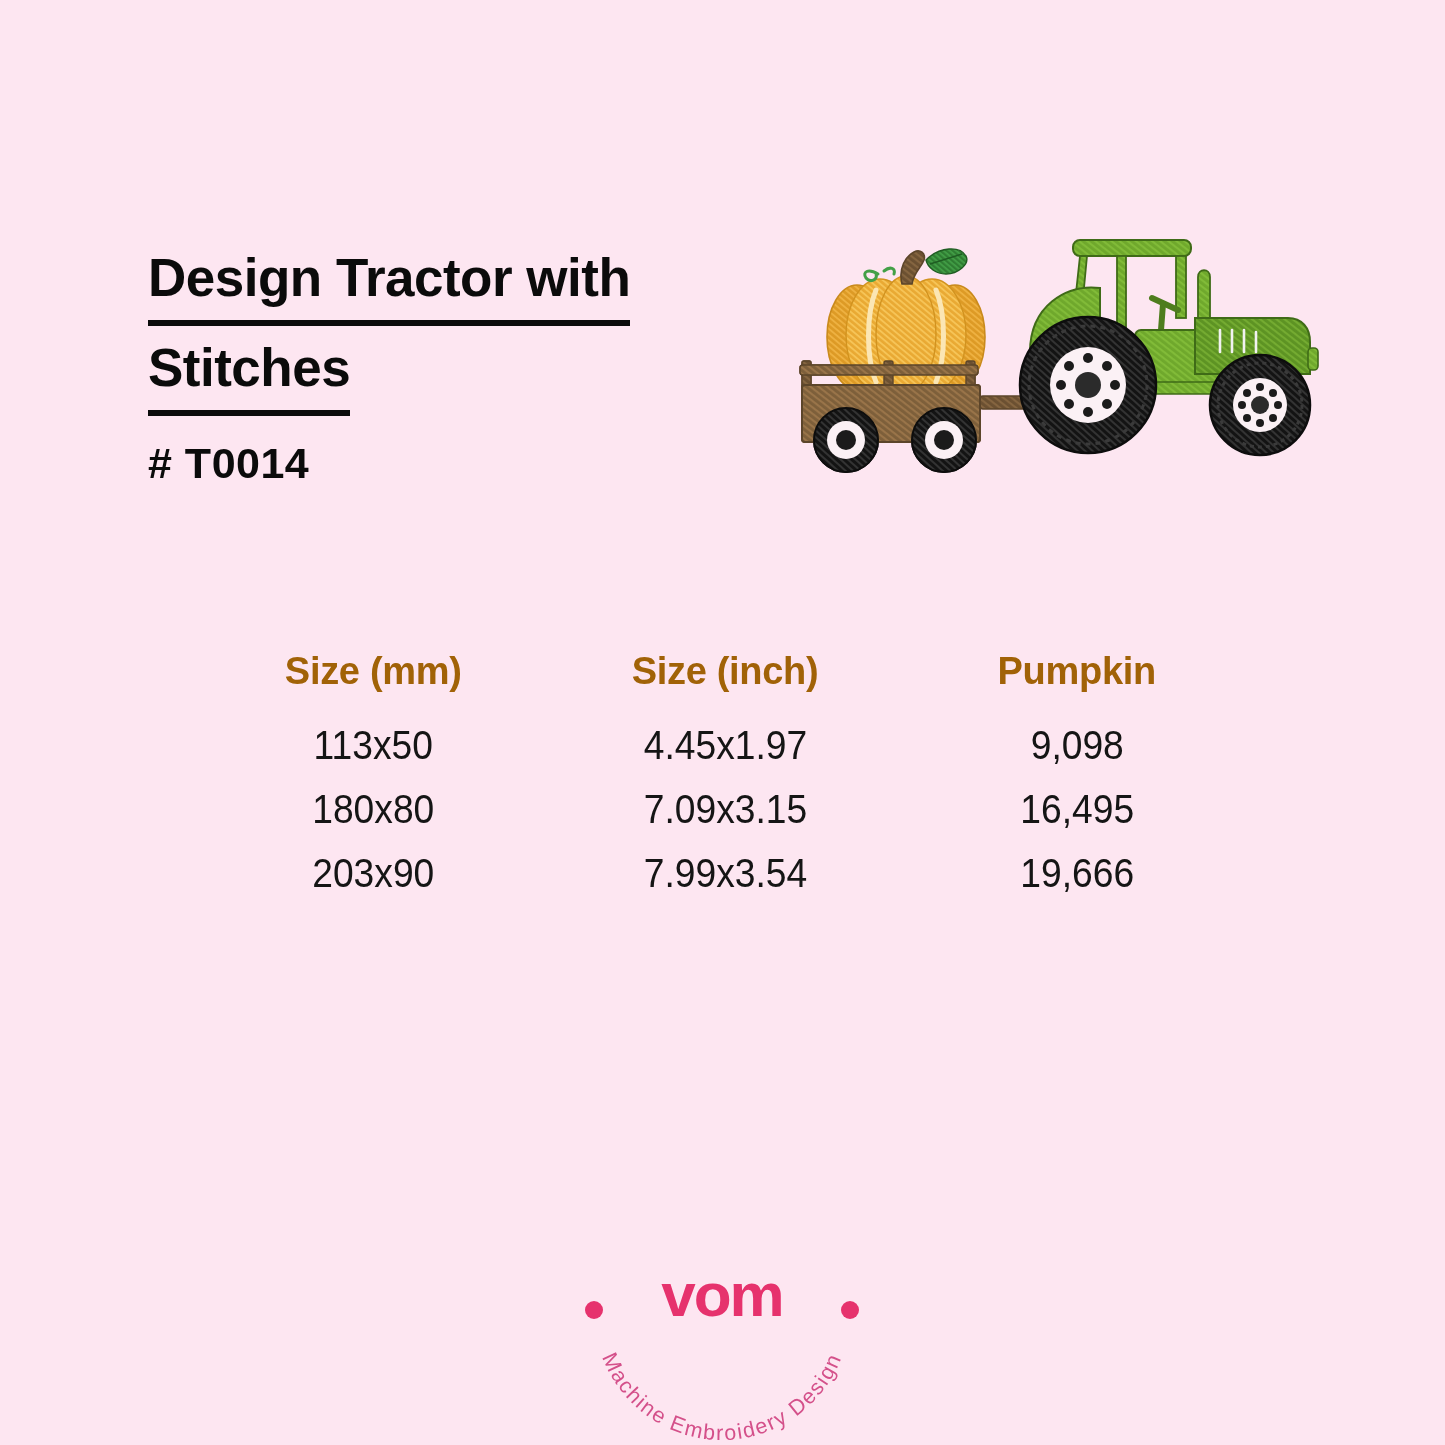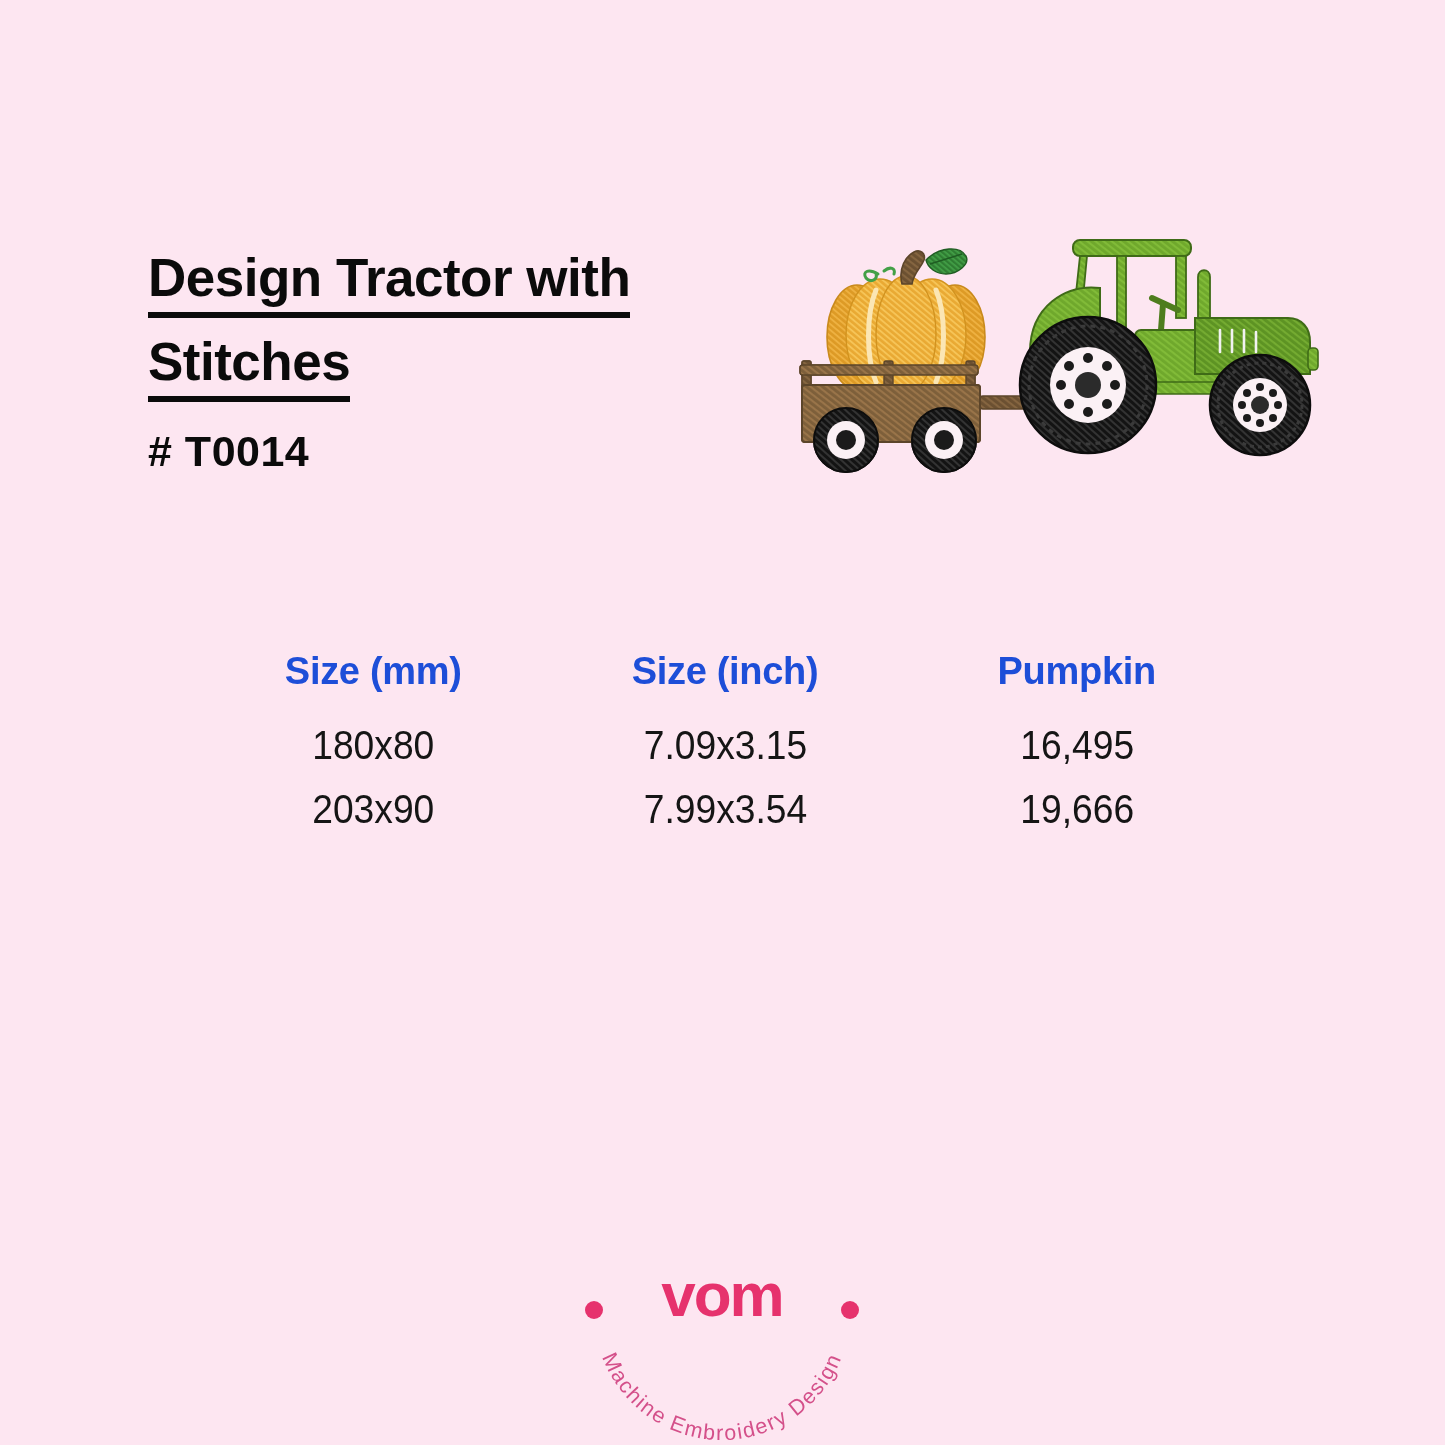--- a/index.html
+++ b/index.html
@@ -36,21 +36,21 @@
     font-size: 53px;
     font-weight: 700;
     letter-spacing: -0.5px;
     color: #0b0b0b;
     line-height: 84px;
     white-space: nowrap;
   }
   .title-line > span.u {
     display: inline-block;
     border-bottom: 6px solid #0b0b0b;
-    padding-bottom: 4px;
+    padding-bottom: 12px;
     line-height: 60px;
   }
 
   .design-code {
     display: block;
     margin-top: 16px;
     font-size: 43px;
     font-weight: 700;
     letter-spacing: 0.5px;
     color: #0b0b0b;
@@ -75,21 +75,21 @@
     top: 650px;
     width: 1050px;
   }
   .spec-table table {
     width: 100%;
     border-collapse: collapse;
   }
   .spec-table th {
     font-size: 38px;
     font-weight: 700;
-    color: #1d4ed8;
+    color: #a16207;
     text-align: center;
     padding-bottom: 20px;
     letter-spacing: -0.3px;
     white-space: nowrap;
   }
   .spec-table td {
     font-size: 40px;
     font-weight: 400;
     color: #151515;
     text-align: center;
@@ -307,20 +307,25 @@
         </colgroup>
       <thead>
         <tr>
           <th>Size (mm)</th>
           <th>Size (inch)</th>
           <th>Pumpkin</th>
         </tr>
       </thead>
       <tbody>
         <tr>
+          <td>113x50</td>
+          <td>4.45x1.97</td>
+          <td>9,098</td>
+        </tr>
+        <tr>
           <td>180x80</td>
           <td>7.09x3.15</td>
           <td>16,495</td>
         </tr>
         <tr>
           <td>203x90</td>
           <td>7.99x3.54</td>
           <td>19,666</td>
         </tr>
       </tbody>

